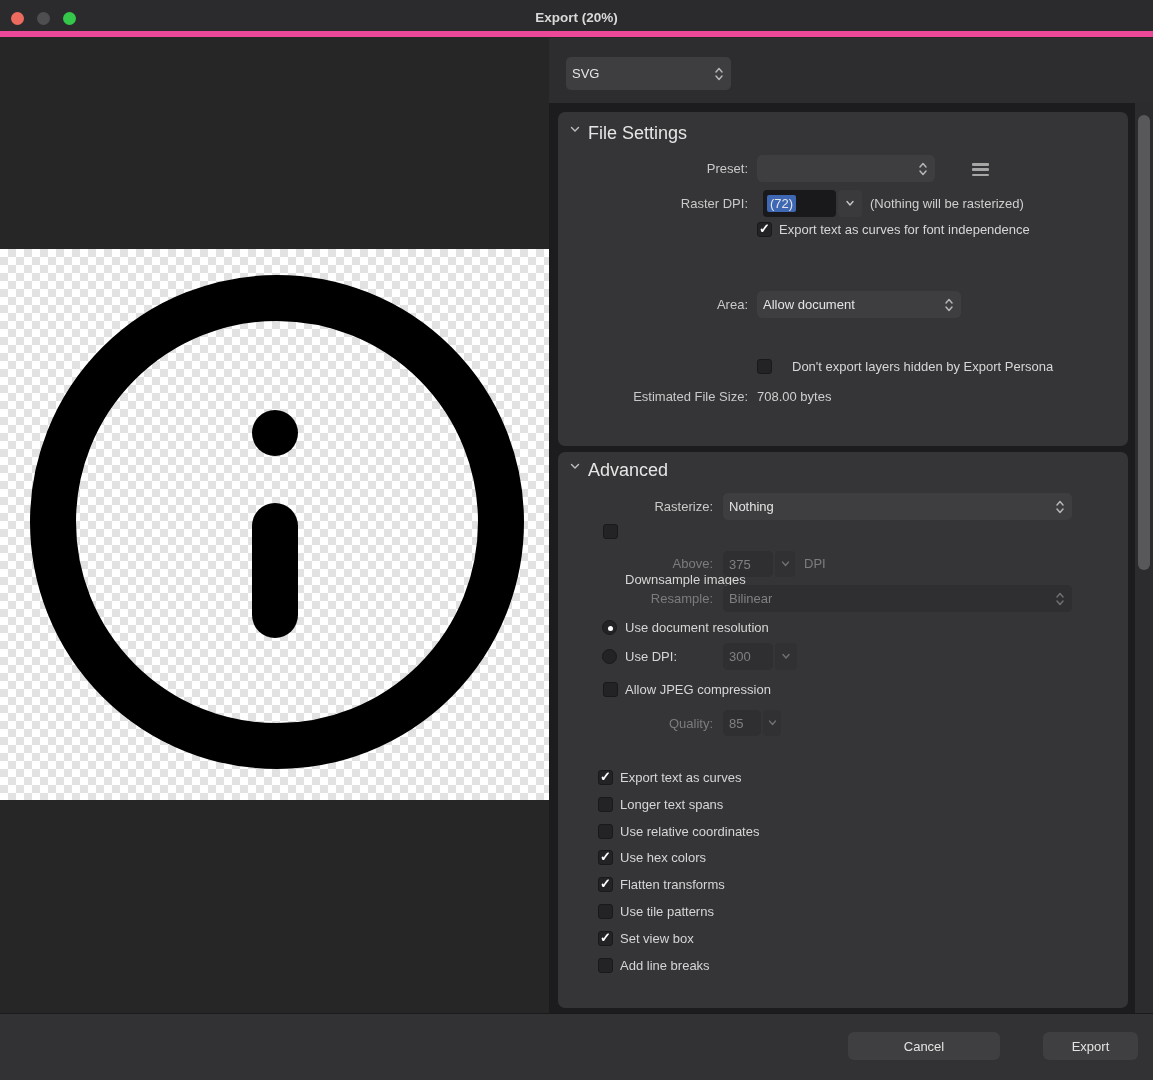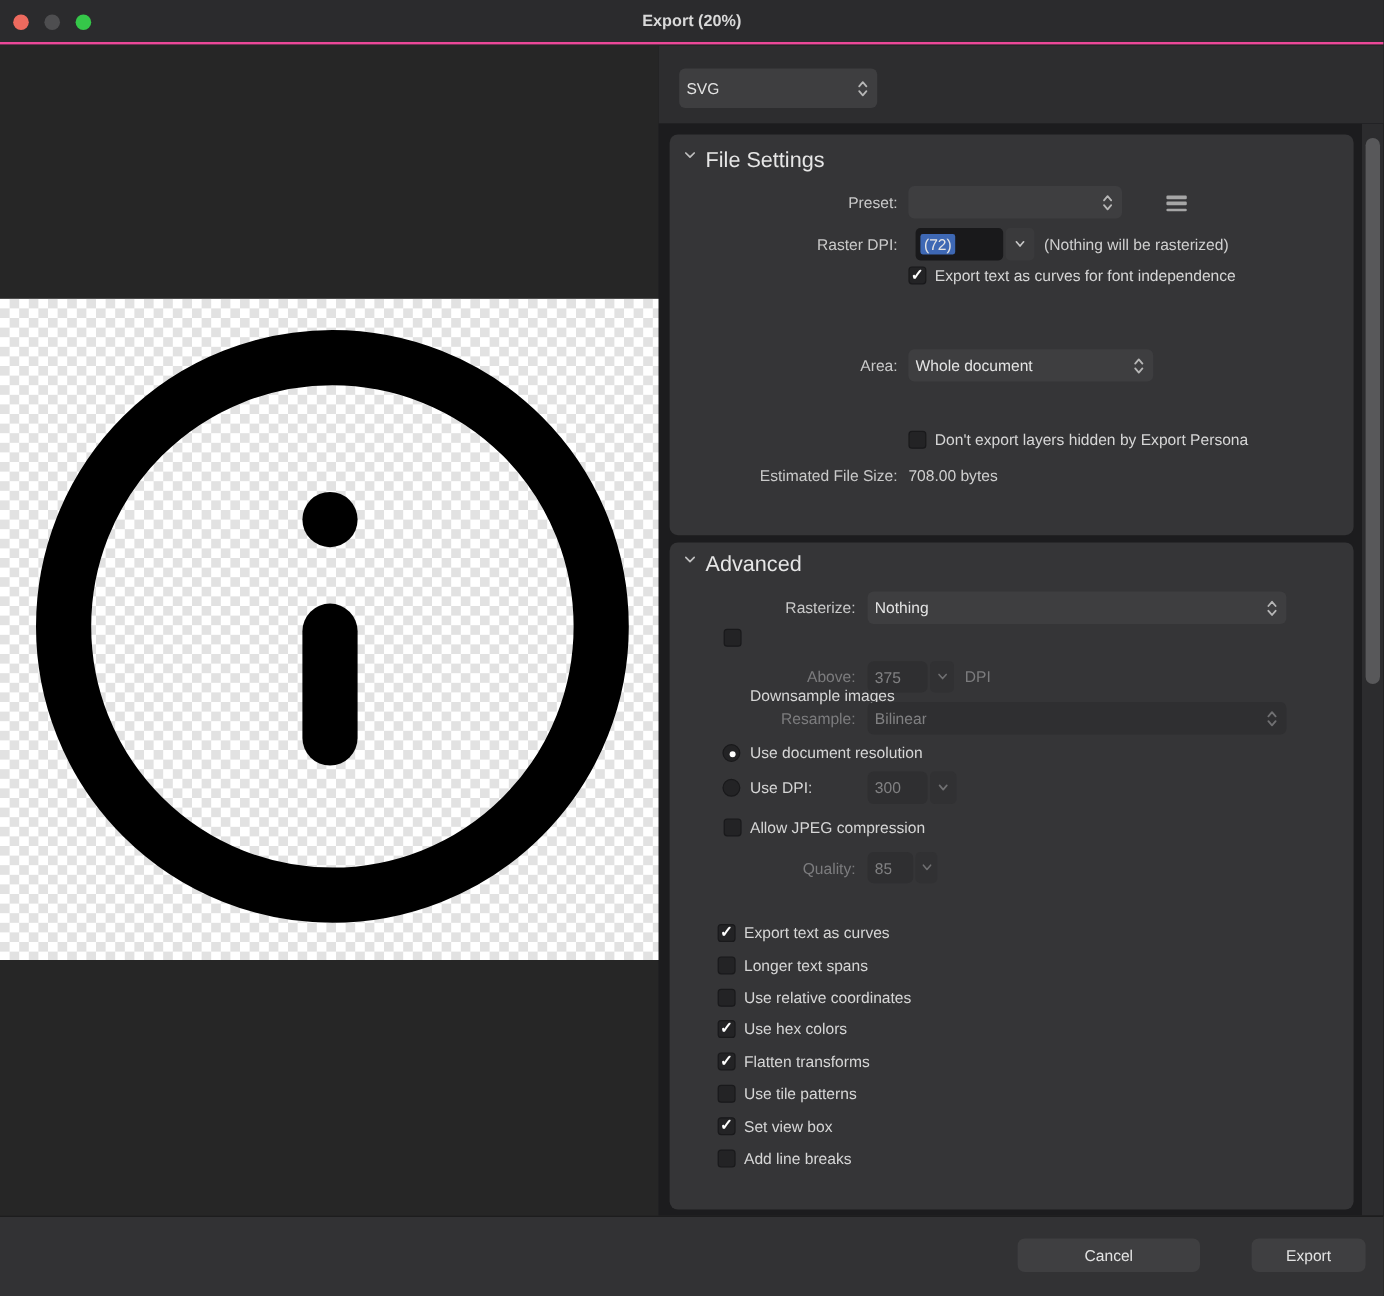--- a/index.html
+++ b/index.html
@@ -2,21 +2,21 @@
 <html><head>
 <meta charset="utf-8">
 <style>
   * { margin:0; padding:0; box-sizing:border-box; }
   html,body { width:1153px; height:1080px; overflow:hidden; background:#262626;
               font-family:"Liberation Sans", sans-serif; font-size:13px; }
   .window { position:relative; width:1153px; height:1080px; background:#262626; }
 
   
   .titlebar { position:absolute; left:0; top:0; width:1153px; height:37px;
-              background:#2b2b2d; border-bottom:2px solid #ec4899; }
+              background:#2b2b2d; border-bottom:6px solid #ec4899; }
   .traffic { position:absolute; left:11px; top:12px; display:flex; gap:13px; }
   .tl { width:13px; height:13px; border-radius:50%; display:inline-block; }
   .tl.red   { background:#ed6a5e; }
   .tl.gray  { background:#4e4e50; }
   .tl.green { background:#35c749; }
   .win-title { position:absolute; left:0; right:0; top:10px; text-align:center;
                color:#d9d9d9; font-weight:700; font-size:13.5px; }
 
   
   .preview { position:absolute; left:0; top:38px; width:549px; height:975px; background:#262626; }
@@ -158,29 +158,29 @@
               <path d="M2 1.5 L5 5 L8 1.5" fill="none" stroke="#c6c6c6" stroke-width="1.4" stroke-linecap="round" stroke-linejoin="round"></path>
             </svg>
         </div>
         <div class="txt" style="left:312px; top:84px;">(Nothing will be rasterized)</div>
 
         <span class="checkbox checked" style="left:199px; top:110px;"></span>
         <span class="cb-label" style="left:221px; top:110px;">Export text as curves for font independence</span>
 
         <div class="lbl w190" style="top:185px;">Area:</div>
         <div class="dd" style="left:199px; top:179px; width:204px;">
-          <span class="val">Whole document</span>
+          <span class="val">Allow document</span>
           <svg width="10" height="16" viewBox="0 0 10 16">
               <path d="M2 6 L5 2.5 L8 6" fill="none" stroke="#b6b6b6" stroke-width="1.5" stroke-linecap="round" stroke-linejoin="round"></path>
               <path d="M2 10 L5 13.5 L8 10" fill="none" stroke="#b6b6b6" stroke-width="1.5" stroke-linecap="round" stroke-linejoin="round"></path>
             </svg>
         </div>
 
         <span class="checkbox" style="left:199px; top:247px;"></span>
-        <span class="cb-label" style="left:221px; top:247px;text-align:center;">Don't export layers hidden by Export Persona</span>
+        <span class="cb-label" style="left:234px; top:247px;text-align:center;">Don't export layers hidden by Export Persona</span>
 
         <div class="lbl w190" style="top:277px;">Estimated File Size:</div>
         <div class="txt" style="left:199px; top:277px;">708.00 bytes</div>
       </div>
 
       <div class="card card-adv">
         <svg class="sec-chev" style="top:11px;" width="10" height="7" viewBox="0 0 10 7">
             <path d="M1.5 1.5 L5 5 L8.5 1.5" fill="none" stroke="#c0c0c0" stroke-width="1.4" stroke-linecap="round" stroke-linejoin="round"></path>
           </svg>
         <div class="sec-title" style="top:8px;">Advanced</div>

